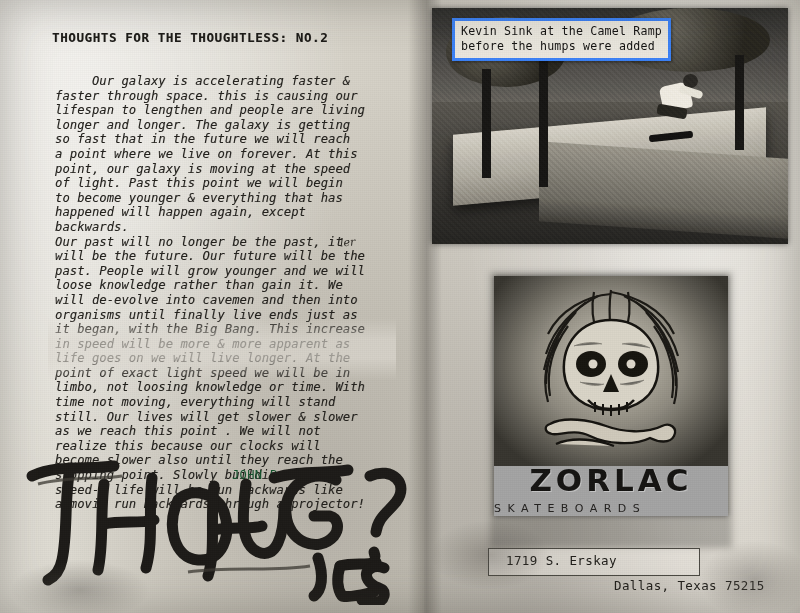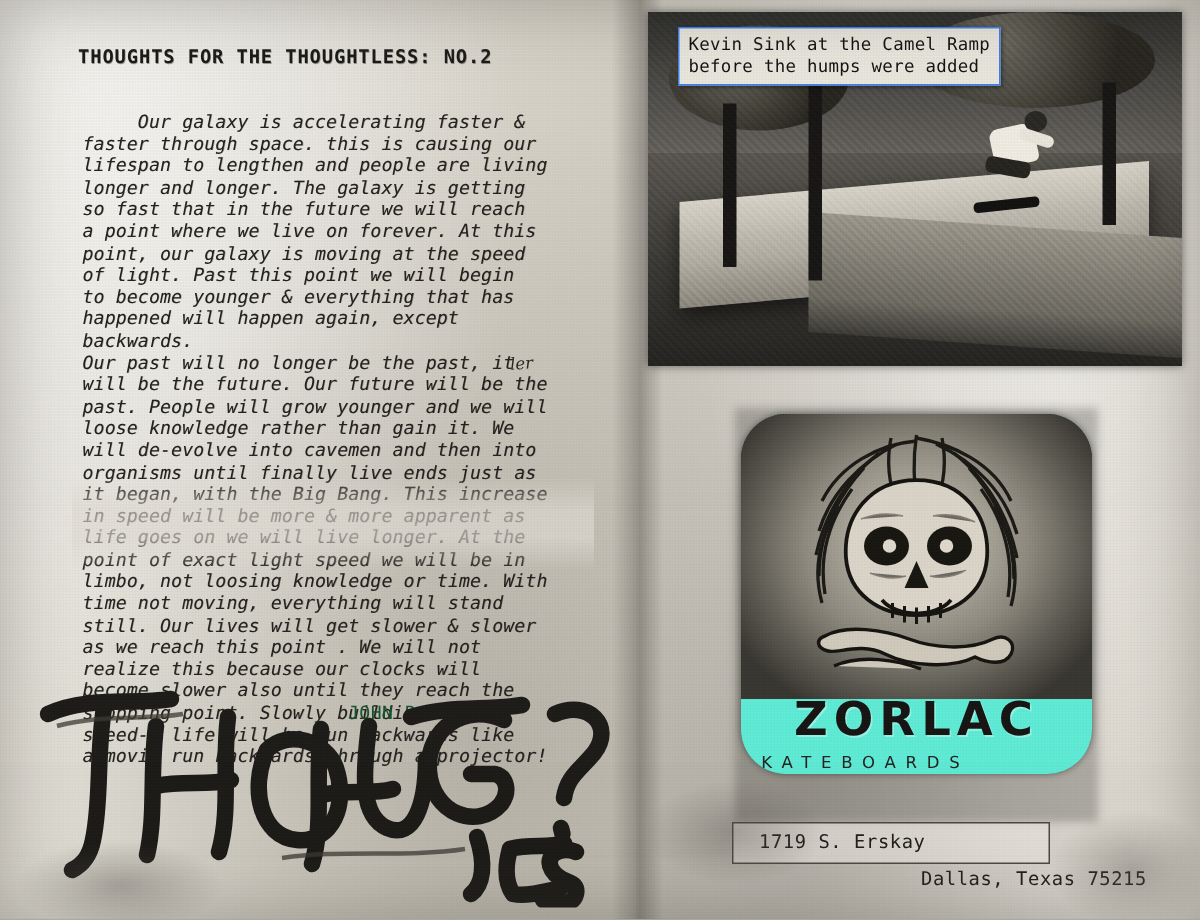--- a/index.html
+++ b/index.html
@@ -177,35 +177,34 @@
     mix-blend-mode: overlay;
   }
   .caption {
     position: absolute;
     left: 452px; top: 18px;
     background: #e9e6dd;
     color: #141312;
     font-size: 11.6px;
     line-height: 15px;
     padding: 3px 6px 4px 6px;
-    border: 1px solid #3b82f6;
+    border: 3px solid #3b82f6;
     box-shadow: 1px 1px 3px rgba(0,0,0,0.5);
     letter-spacing: .2px;
     white-space: pre-line;
   }
 
   
   .ad {
     position: absolute;
     left: 494px; top: 276px;
     width: 234px; height: 240px;
-    background: #5eead4;
+    background: #a3a3a3;
     box-shadow: 0 0 5px rgba(0,0,0,0.45);
     overflow: hidden;
-    border-radius: 30px;
   }
   .ad .art {
     position:absolute; left:0; top:0; width:100%; height:190px;
     background:
       radial-gradient(ellipse at 50% 45%, #cfcabd 0%, #8d897e 45%, #37352f 85%),
       #2b2923;
   }
   .ad .art svg { position:absolute; left:0; top:0; }
   .ad .brand {
     position:absolute; left:0; top:186px; width:100%;

